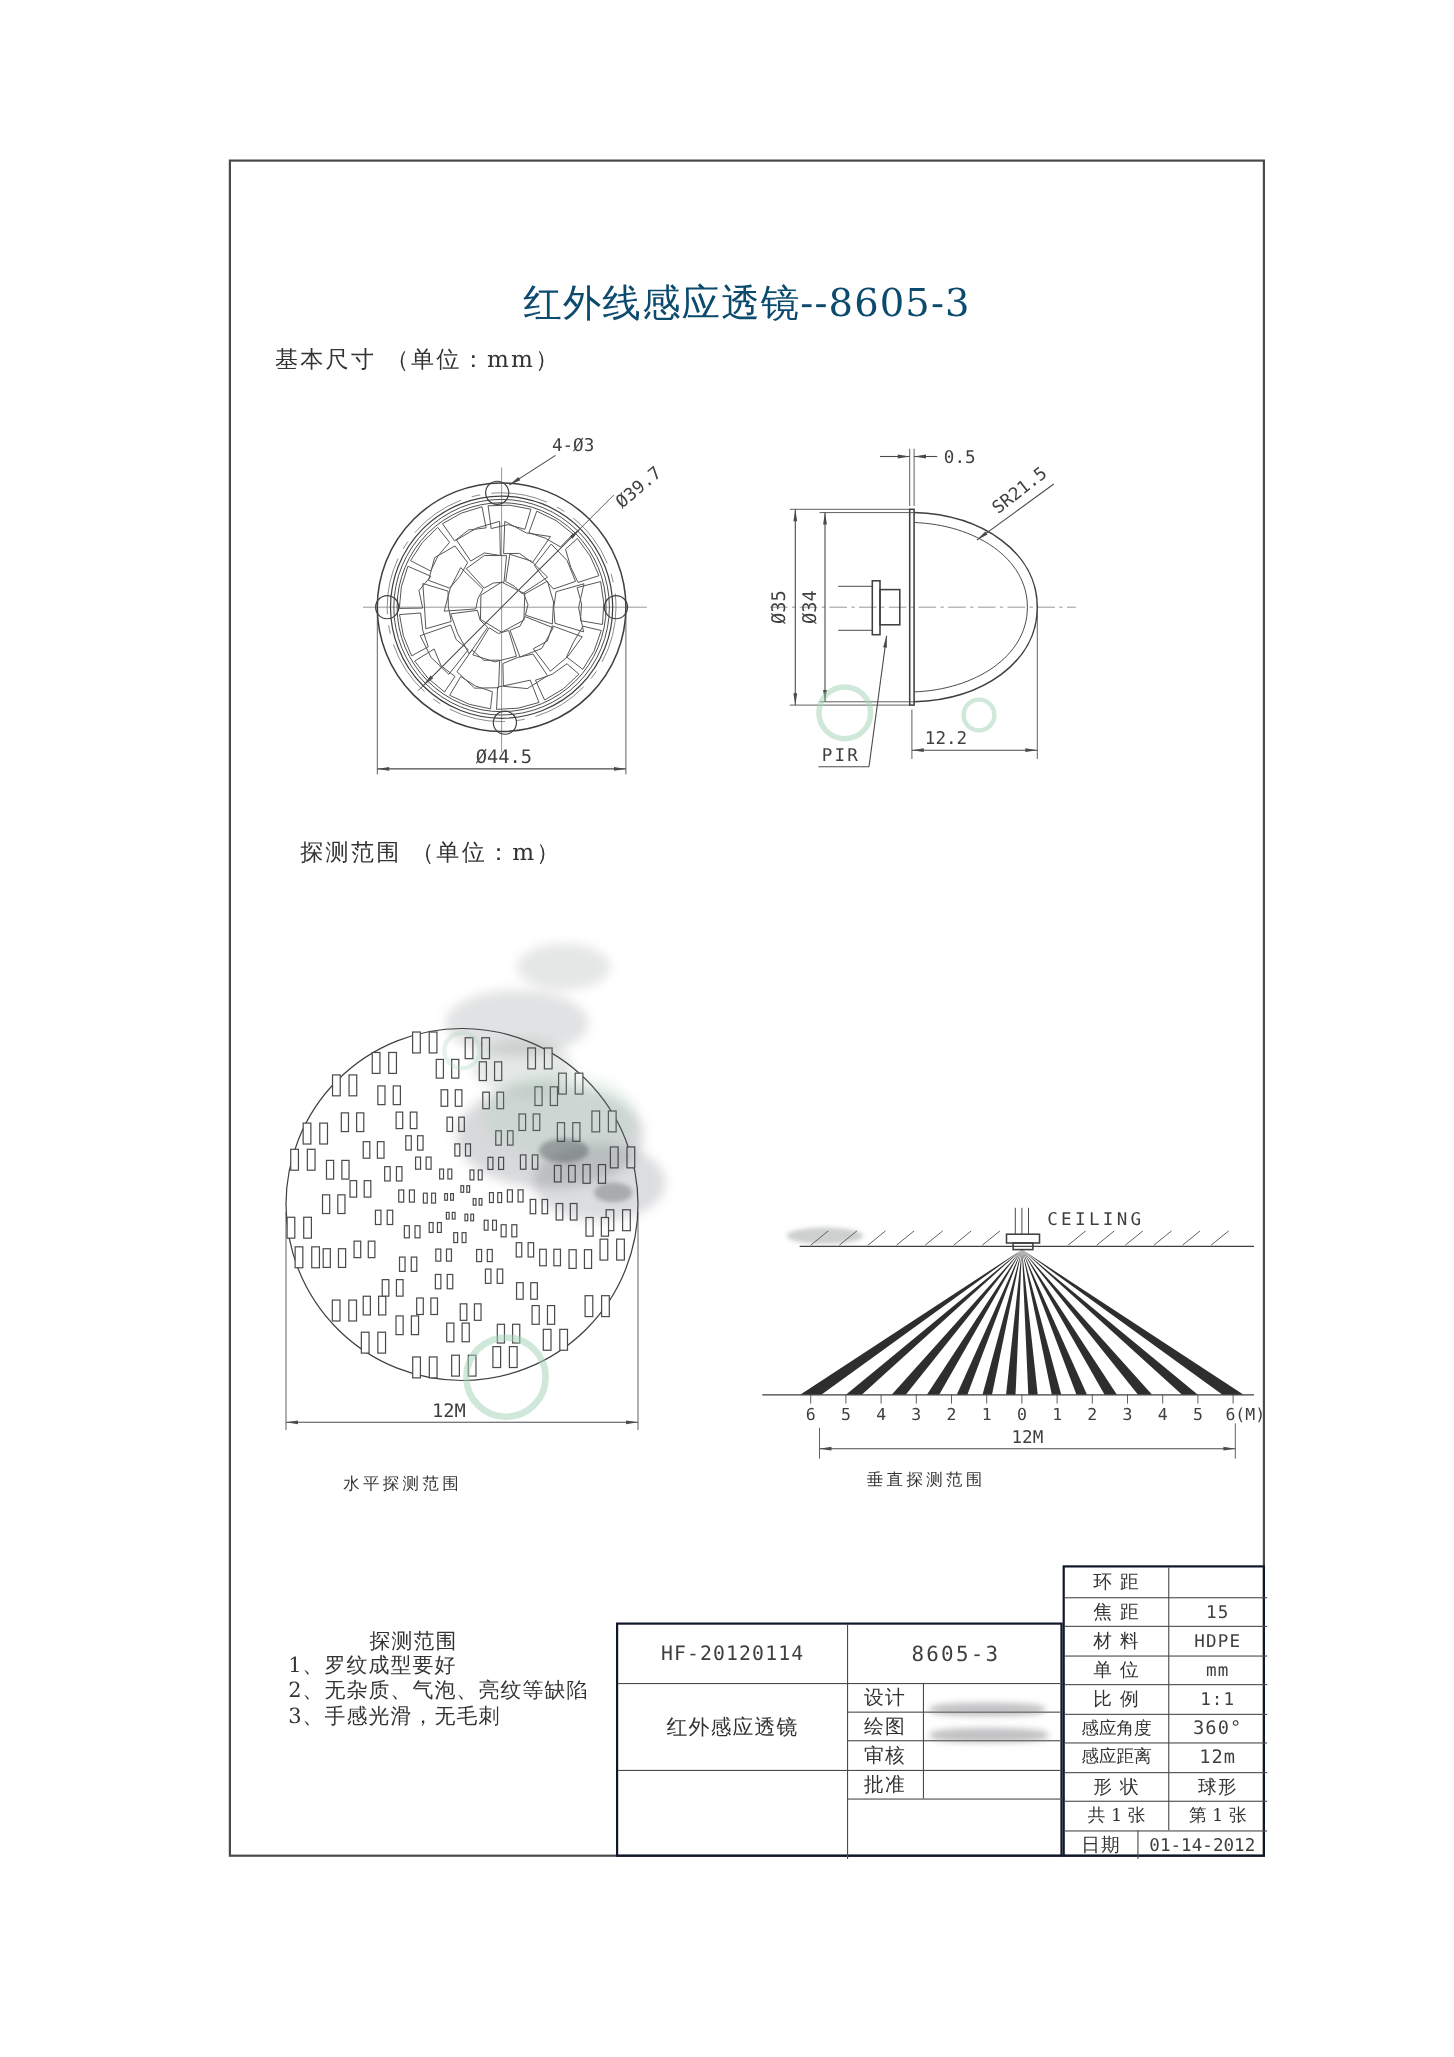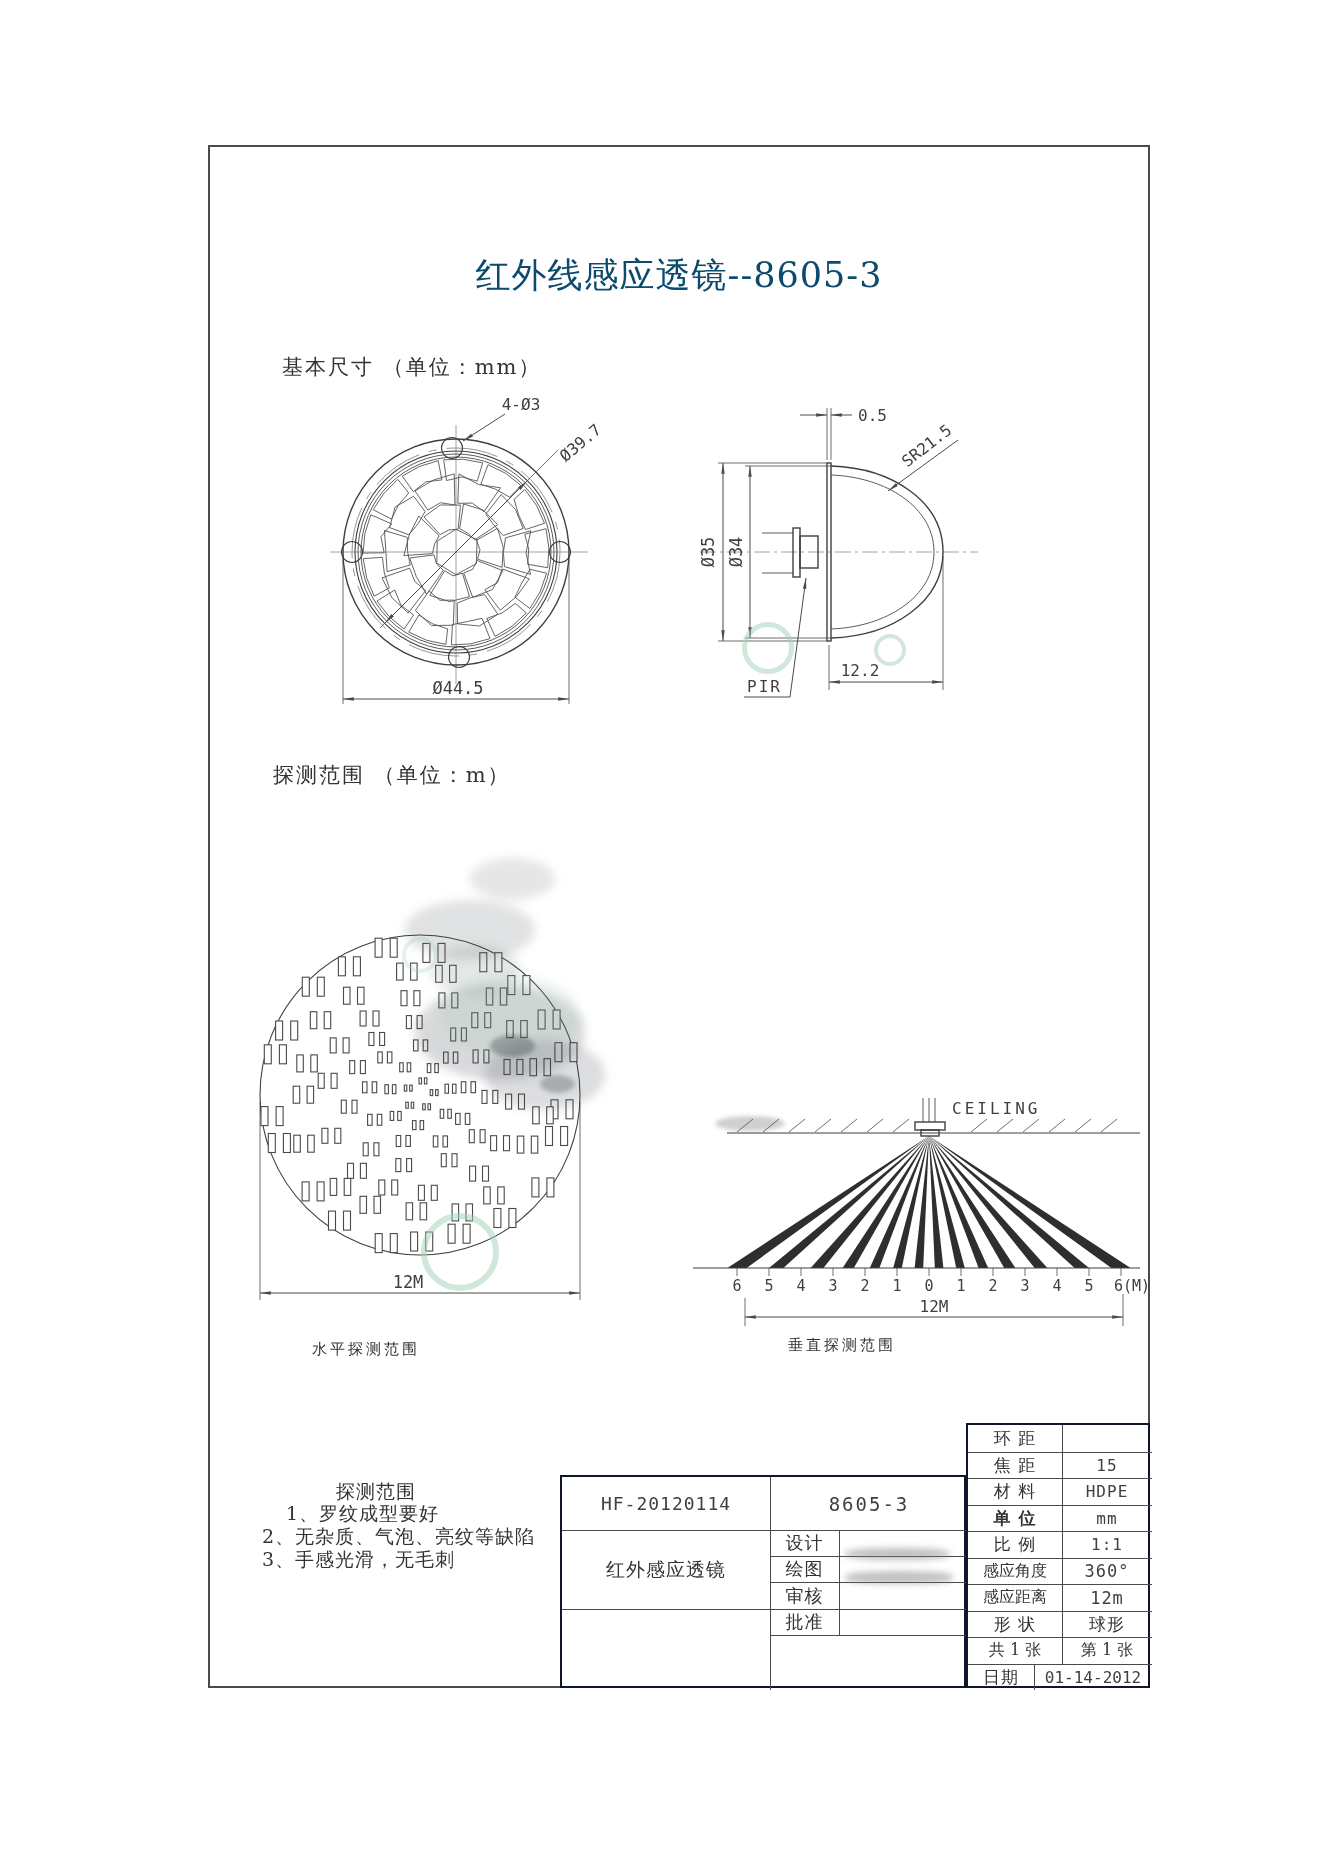--- a/index.html
+++ b/index.html
@@ -36,21 +36,21 @@
 </style>
 </head>
 <body>
 
 <div id="page">
 
   <div class="frame"></div>
 
   <div class="doc-title">红外线感应透镜--8605-3</div>
 
-  <div class="sec-label" style="left:250px;top:353px;margin-left:32px;">基本尺寸 （单位：mm）</div>
+  <div class="sec-label" style="left:250px;top:313px;">基本尺寸 （单位：mm）</div>
   <div class="sec-label" style="left:273px;top:761px;">探测范围 （单位：m）</div>
 
   <svg style="left:315px;top:390px;" width="312" height="322" viewBox="315 390 312 322">
     <defs>
       <marker id="arr" viewBox="0 0 12 12" refX="11" refY="6" markerWidth="13" markerHeight="13" orient="auto-start-reverse">
           <path d="M1,4.4 L11,6 L1,7.6 Z" fill="#4a4a4a"></path>
         </marker>
     </defs>
 
     <line class="cl" x1="330" y1="552" x2="588" y2="552"></line>
@@ -409,21 +409,21 @@
     <line class="xl" x1="745" y1="1298" x2="745" y2="1326"></line>
     <line class="xl" x1="1123" y1="1294" x2="1123" y2="1326"></line>
     <line class="dl" x1="745" y1="1317" x2="1123" y2="1317" marker-start="url(#arr)" marker-end="url(#arr)"></line>
     <text x="934" y="1312" font-size="16" text-anchor="middle">12M</text>
   </svg>
 
   <div class="cn-label" style="left:312px;top:1340px;">水平探测范围</div>
   <div class="cn-label" style="left:788px;top:1336px;">垂直探测范围</div>
 
   <div class="tech" style="left:336px;top:1479px;">探测范围</div>
-  <div class="tech" style="left:262px;top:1501px;margin-left:24px;">1、罗纹成型要好</div>
+  <div class="tech" style="left:262px;top:1501px;">1、罗纹成型要好</div>
   <div class="tech" style="left:262px;top:1524px;">2、无杂质、气泡、亮纹等缺陷</div>
   <div class="tech" style="left:262px;top:1547px;">3、手感光滑，无毛刺</div>
 
   <div class="tbl" style="left:560px;top:1475px;width:406px;height:213px;">
     <div class="tline" style="left:208px;top:0;width:1px;height:213px;"></div>
     <div class="tline" style="left:277px;top:53px;width:1px;height:105px;"></div>
     <div class="tline" style="left:0;top:53px;width:406px;height:1px;"></div>
     <div class="tline" style="left:208px;top:79px;width:198px;height:1px;"></div>
     <div class="tline" style="left:208px;top:105px;width:198px;height:1px;"></div>
     <div class="tline" style="left:0;top:132px;width:406px;height:1px;"></div>
@@ -452,21 +452,21 @@
     <div class="tline" style="left:0;top:159px;width:184px;height:1px;"></div>
     <div class="tline" style="left:0;top:186px;width:184px;height:1px;"></div>
     <div class="tline" style="left:0;top:212px;width:184px;height:1px;"></div>
     <div class="tline" style="left:0;top:239px;width:184px;height:1px;"></div>
     <div class="cell" style="left:0;top:0;width:94px;height:27px;font-size:17px;">环 距</div>
     <div class="cell mono" style="left:94px;top:0;width:90px;height:27px;font-size:16px;"></div>
     <div class="cell" style="left:0;top:27px;width:94px;height:26px;font-size:17px;">焦 距</div>
     <div class="cell mono" style="left:94px;top:27px;width:90px;height:26px;font-size:16px;">15</div>
     <div class="cell" style="left:0;top:53px;width:94px;height:27px;font-size:17px;">材 料</div>
     <div class="cell mono" style="left:94px;top:53px;width:90px;height:27px;font-size:16px;">HDPE</div>
-    <div class="cell" style="left:0;top:80px;width:94px;height:26px;font-size:17px;font-weight:bold;">单 位</div>
+    <div class="cell" style="left:0;top:80px;width:94px;height:26px;font-size:17px;">单 位</div>
     <div class="cell mono" style="left:94px;top:80px;width:90px;height:26px;font-size:16px;">mm</div>
     <div class="cell" style="left:0;top:106px;width:94px;height:27px;font-size:17px;">比 例</div>
     <div class="cell mono" style="left:94px;top:106px;width:90px;height:27px;font-size:16px;">1:1</div>
     <div class="cell" style="left:0;top:133px;width:94px;height:26px;font-size:16px;letter-spacing:0;">感应角度</div>
     <div class="cell mono" style="left:94px;top:133px;width:90px;height:26px;font-size:17px;">360°</div>
     <div class="cell" style="left:0;top:159px;width:94px;height:27px;font-size:16px;letter-spacing:0;">感应距离</div>
     <div class="cell mono" style="left:94px;top:159px;width:90px;height:27px;font-size:17px;">12m</div>
     <div class="cell" style="left:0;top:186px;width:94px;height:26px;font-size:17px;">形 状</div>
     <div class="cell" style="left:94px;top:186px;width:90px;height:26px;font-size:17px;">球形</div>
     <div class="cell" style="left:0;top:212px;width:94px;height:27px;font-size:16px;letter-spacing:0;">共 1 张</div>

